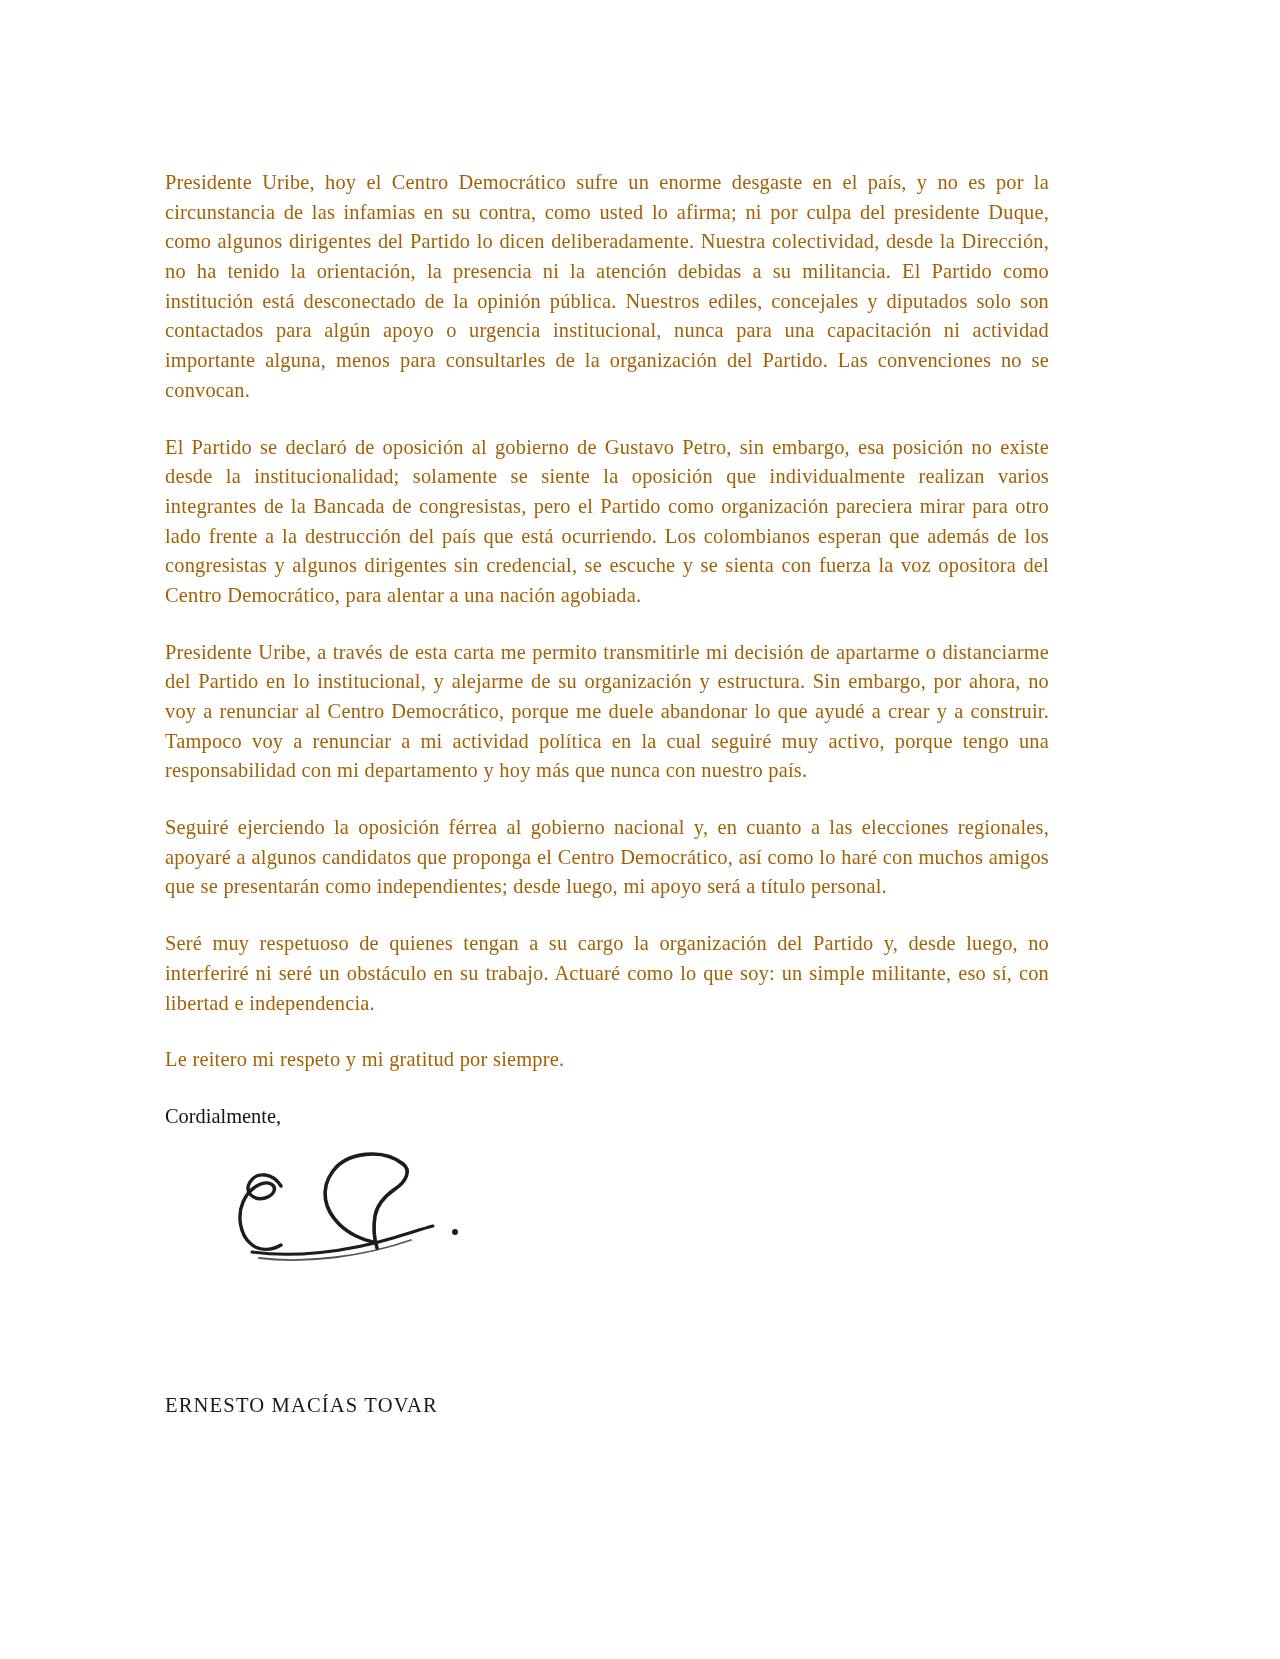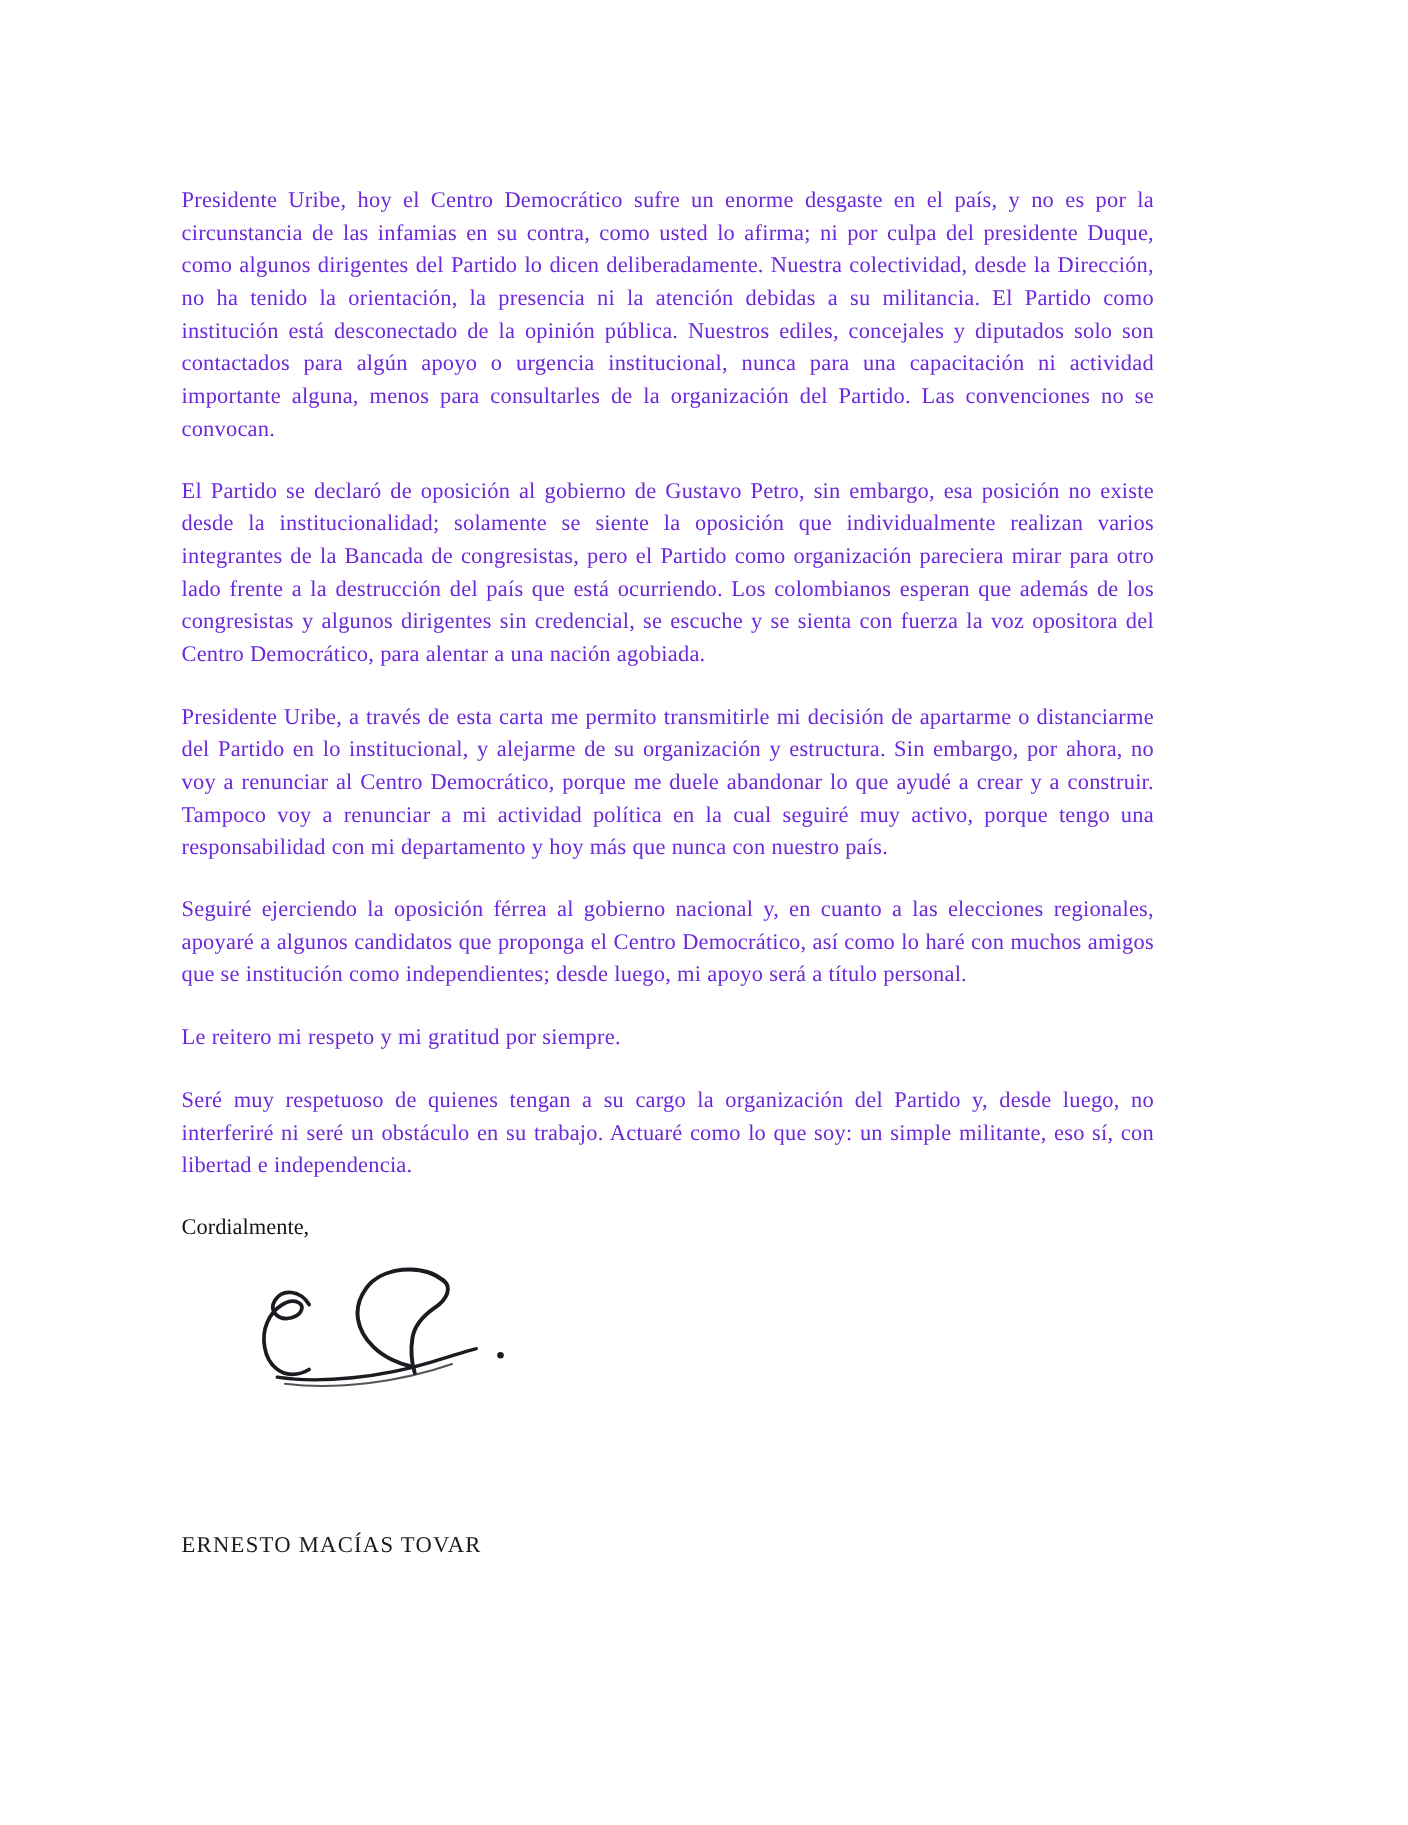--- a/index.html
+++ b/index.html
@@ -30,21 +30,21 @@
     width: 884px;
   }
   p.para {
     margin: 0 0 27px 0;
     font-size: 20.4px;
     line-height: 1.455;
     text-align: justify;
     text-justify: inter-word;
     letter-spacing: 0.01em;
     word-spacing: 0.01em;
-    color: #6d28d9;
+    color: #a16207;
   }
   p.closing-line {
     margin: 0 0 0 0;
     font-size: 20.4px;
     line-height: 1.455;
     text-align: left;
     color: #141414;
   }
   .salutation-block {
     margin-top: 11px;
@@ -82,24 +82,24 @@
 </head>
 <body>
 
 <div class="page">
 
   <div class="letter-body">
 
     <p class="para">Presidente Uribe, hoy el Centro Democrático sufre un enorme desgaste en el país, y no es por la circunstancia de las infamias en su contra, como usted lo afirma; ni por culpa del presidente Duque, como algunos dirigentes del Partido lo dicen deliberadamente. Nuestra colectividad, desde la Dirección, no ha tenido la orientación, la presencia ni la atención debidas a su militancia. El Partido como institución está desconectado de la opinión pública. Nuestros ediles, concejales y diputados solo son contactados para algún apoyo o urgencia institucional, nunca para una capacitación ni actividad importante alguna, menos para consultarles de la organización del Partido. Las convenciones no se convocan.</p>
     <p class="para">El Partido se declaró de oposición al gobierno de Gustavo Petro, sin embargo, esa posición no existe desde la institucionalidad; solamente se siente la oposición que individualmente realizan varios integrantes de la Bancada de congresistas, pero el Partido como organización pareciera mirar para otro lado frente a la destrucción del país que está ocurriendo. Los colombianos esperan que además de los congresistas y algunos dirigentes sin credencial, se escuche y se sienta con fuerza la voz opositora del Centro Democrático, para alentar a una nación agobiada.</p>
     <p class="para">Presidente Uribe, a través de esta carta me permito transmitirle mi decisión de apartarme o distanciarme del Partido en lo institucional, y alejarme de su organización y estructura. Sin embargo, por ahora, no voy a renunciar al Centro Democrático, porque me duele abandonar lo que ayudé a crear y a construir. Tampoco voy a renunciar a mi actividad política en la cual seguiré muy activo, porque tengo una responsabilidad con mi departamento y hoy más que nunca con nuestro país.</p>
-    <p class="para">Seguiré ejerciendo la oposición férrea al gobierno nacional y, en cuanto a las elecciones regionales, apoyaré a algunos candidatos que proponga el Centro Democrático, así como lo haré con muchos amigos que se institución como independientes; desde luego, mi apoyo será a título personal.</p>
+    <p class="para">Seguiré ejerciendo la oposición férrea al gobierno nacional y, en cuanto a las elecciones regionales, apoyaré a algunos candidatos que proponga el Centro Democrático, así como lo haré con muchos amigos que se presentarán como independientes; desde luego, mi apoyo será a título personal.</p>
+    <p class="para">Seré muy respetuoso de quienes tengan a su cargo la organización del Partido y, desde luego, no interferiré ni seré un obstáculo en su trabajo. Actuaré como lo que soy: un simple militante, eso sí, con libertad e independencia.</p>
+
     <p class="para">Le reitero mi respeto y mi gratitud por siempre.</p>
-
-    <p class="para">Seré muy respetuoso de quienes tengan a su cargo la organización del Partido y, desde luego, no interferiré ni seré un obstáculo en su trabajo. Actuaré como lo que soy: un simple militante, eso sí, con libertad e independencia.</p>
 
     <div class="salutation-block">
       <p class="closing-line">Cordialmente,</p>
     </div>
 
     <div class="signature-area">
       <svg class="signature-svg" viewBox="0 0 300 140" aria-hidden="true">
         <g fill="none" stroke="#1b1b22" stroke-linecap="round" stroke-linejoin="round">
           <path d="M84 46 C 76 33, 60 31, 53 42 C 47 52, 56 61, 68 58 C 78 55, 80 47, 74 44 C 66 40, 52 48, 46 62 C 40 76, 43 95, 54 104 C 62 111, 74 111, 84 105" stroke-width="3.4"></path>
           <path d="M206 24 C 186 8, 150 12, 136 31 C 122 50, 128 70, 142 84 C 152 94, 166 100, 176 102" stroke-width="3.6"></path>

